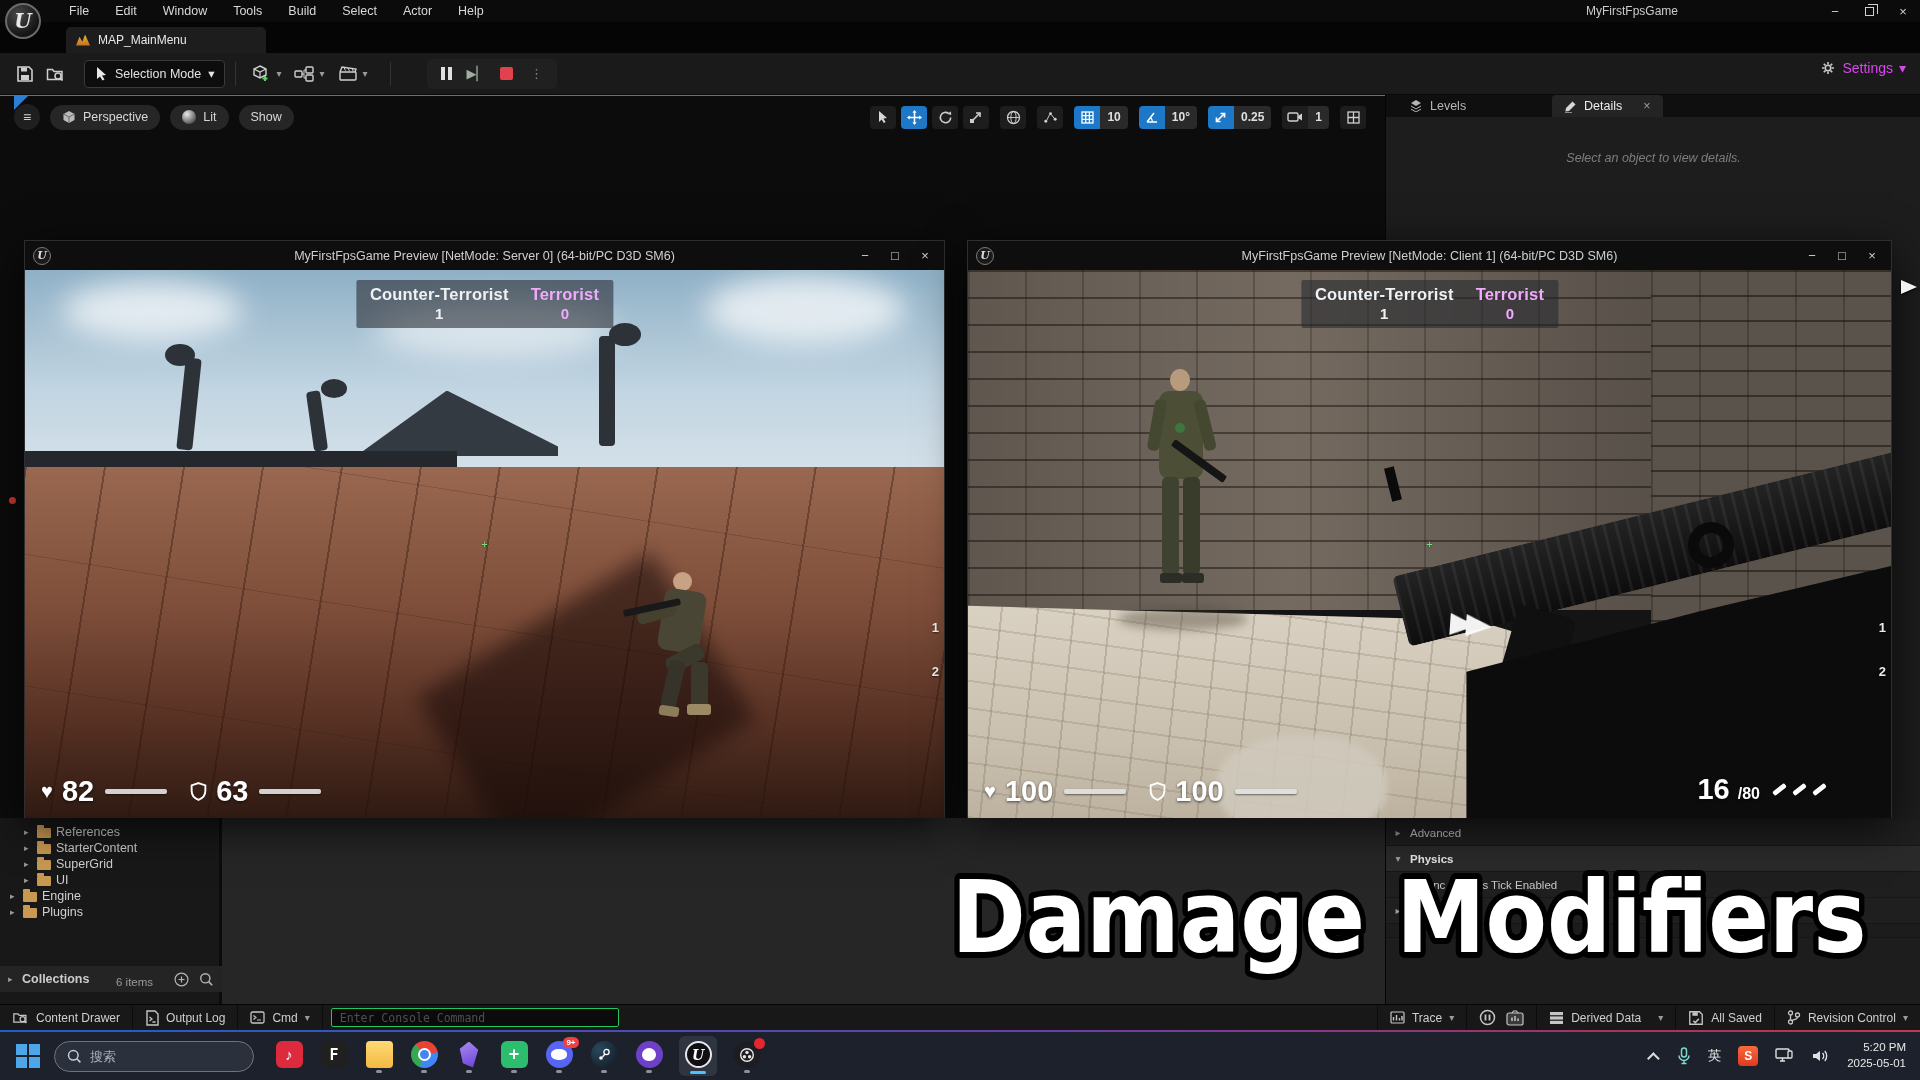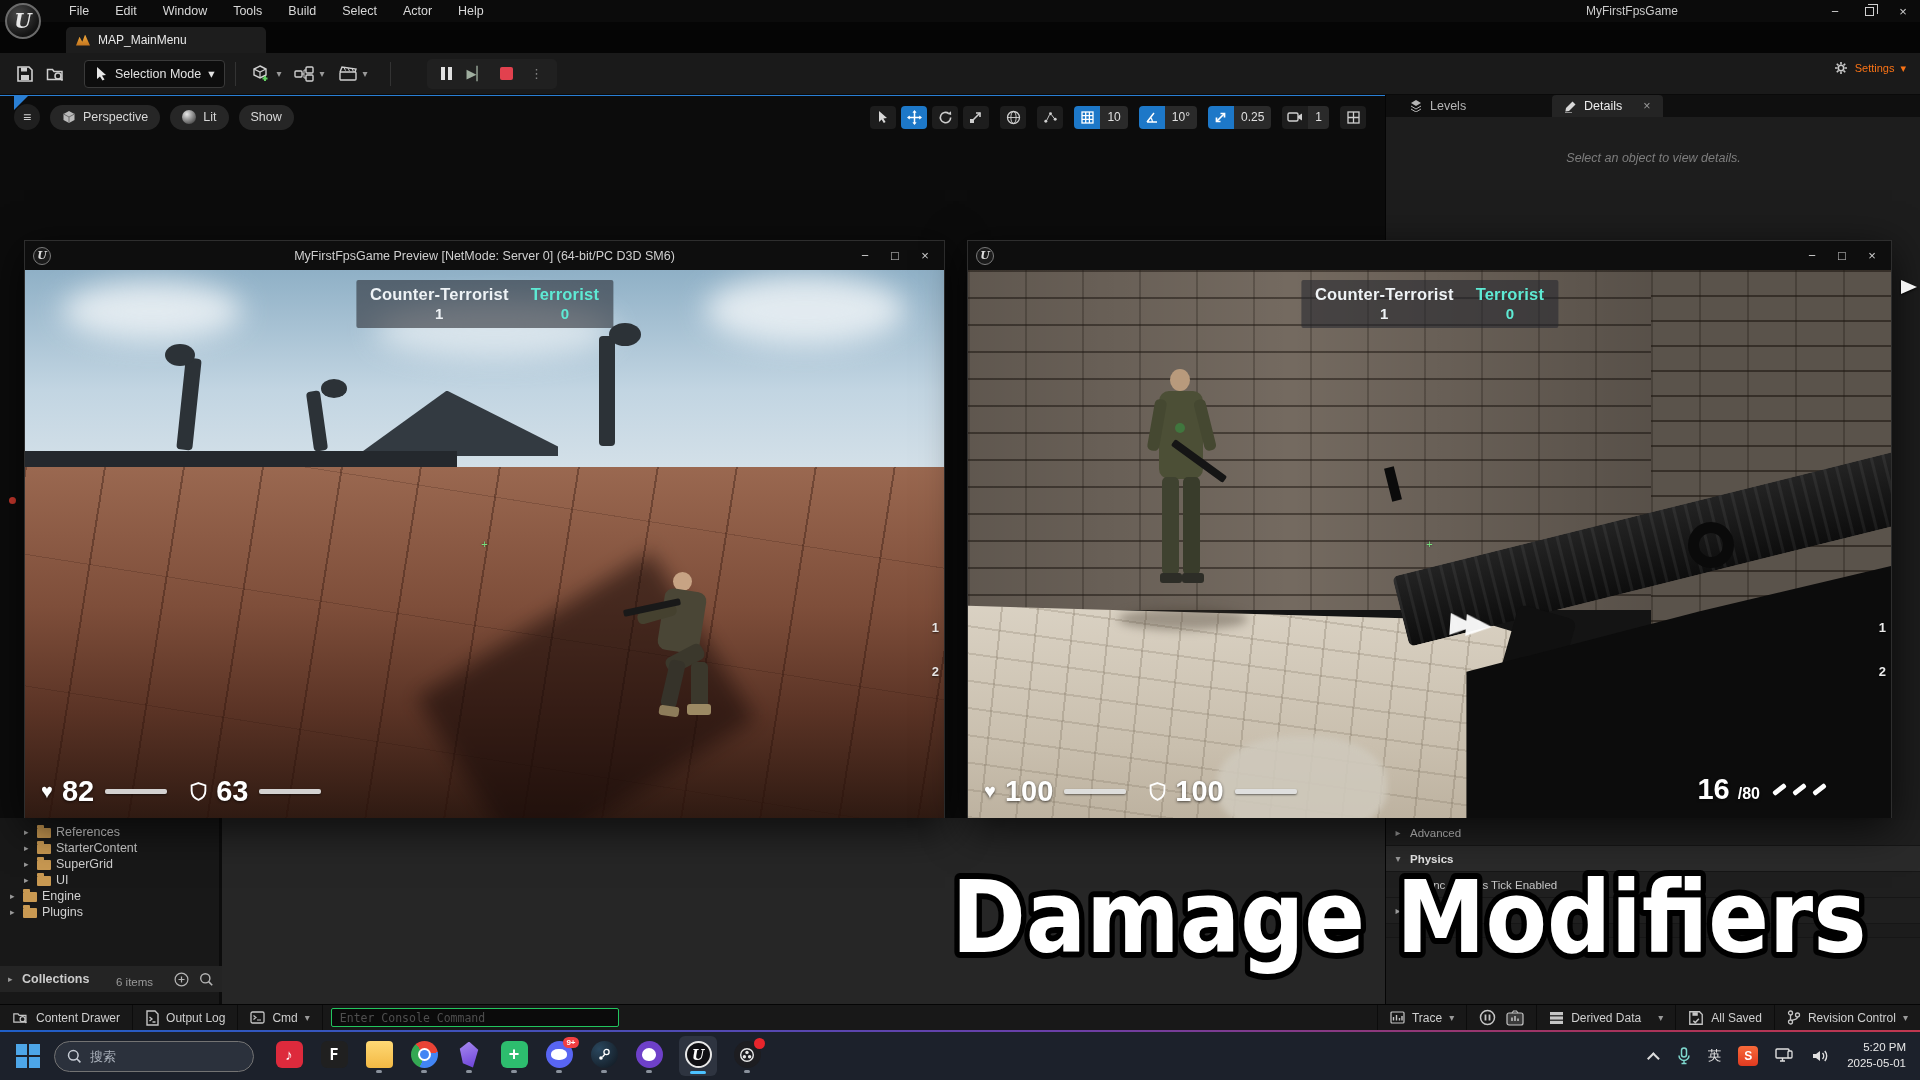--- a/index.html
+++ b/index.html
@@ -38,37 +38,37 @@
     display:flex; align-items:center; gap:7px; padding:0 10px; margin-left:14px; }
   .mode-pill span { color:#e2e2e2; font-size:12.5px; }
   .chev { color:#9a9a9a; font-size:10px; }
   .playbar { display:flex; align-items:center; gap:6px; margin-left:26px; background:#202020; border-radius:5px; padding:3px 8px; }
   .pb-btn { width:24px; height:24px; display:flex; align-items:center; justify-content:center; border-radius:3px; }
   .pause-bars { display:flex; gap:3px; } .pause-bars i { width:4px; height:13px; background:#e0e0e0; }
   .skip-glyph { color:#9fae9f; font-size:13px; }
   .stop-sq { width:13px; height:13px; background:#e2414e; border-radius:2px; }
   .vdots { color:#808080; font-size:13px; letter-spacing:0; }
   .settings-grp { position:absolute; right:14px; top:60px; display:flex; align-items:center; gap:6px; }
-  .settings-grp span { color:#f97316; font-size:11px; }
+  .settings-grp span { color:#d946ef; font-size:14px; }
 
   
   .viewport { left:0; top:95px; width:1385px; height:723px; background:#0c0c0c; border-top:1px solid #2a7fd4; }
   .vp-corner { left:14px; top:96px; width:0; height:0; border-left:14px solid #2a7fd4; border-bottom:14px solid transparent; }
   .vp-toolbar { left:14px; top:103px; width:1362px; height:28px; display:flex; align-items:center; }
   .round-btn { width:26px; height:26px; border-radius:50%; background:#1f1f1f; color:#cfcfcf;
     display:flex; align-items:center; justify-content:center; font-size:14px; }
   .vp-pill { height:25px; background:#262626; border-radius:13px; color:#d8d8d8; font-size:12.5px;
     display:flex; align-items:center; gap:7px; padding:0 12px; margin-left:10px; }
   .lit-sphere { width:14px; height:14px; border-radius:50%; background:radial-gradient(circle at 35% 30%, #e8e8e8, #555 75%); }
   .vp-right { position:absolute; right:10px; top:0; height:28px; display:flex; align-items:center; gap:5px; }
   .vpi { width:26px; height:23px; background:#1d1d1d; border-radius:4px; display:flex; align-items:center; justify-content:center; color:#cfcfcf; font-size:13px; }
   .vpi.blue { background:#1d78c8; color:#fff; }
   .snap-grp { display:flex; border-radius:4px; overflow:hidden; }
   .snap-grp .vpi { border-radius:0; }
-  .snap-val { height:23px; background:#2a2a2a; color:#e0e0e0; font-size:12px; display:flex; align-items:center; padding:0 7px; }
+  .snap-val { height:23px; background:#2a2a2a; color:#e0e0e0; font-size:12px; display:flex; align-items:center; padding:0 7px;font-weight:bold; }
 
   
   .red-dot { left:9px; top:497px; width:7px; height:7px; border-radius:50%; background:#d23a2e; }
 
   
   .right-panel { left:1385px; top:95px; width:535px; height:909px; background:#1d1d1d; border-left:1px solid #050505; }
   .rp-tabstrip { position:absolute; left:0; top:0; width:535px; height:22px; background:#0f0f0f; }
   .rp-tab { position:absolute; top:0; height:22px; display:flex; align-items:center; gap:7px; padding:0 12px; color:#b5b5b5; font-size:12.5px; }
   .rp-tab.active { background:#242424; color:#ededed; border-radius:4px 4px 0 0; }
   .rp-empty { position:absolute; left:0; top:56px; width:535px; text-align:center; color:#7d7d7d; font-size:12.5px; font-style:italic; }
@@ -158,21 +158,21 @@
     border-top:11px solid transparent; border-bottom:11px solid transparent; border-left:26px solid #fff;
     filter:drop-shadow(-16px 0 0 #fff); transform:rotate(4deg); opacity:.95; }
   .glove { position:absolute; left:27%; bottom:-18px; width:170px; height:100px; background:#cfc9bc; border-radius:45%; filter:blur(3px); opacity:.9; }
 
   
   .scoreboard { position:absolute; left:50%; top:10px; transform:translateX(-50%);
     background:rgba(38,40,46,.58); padding:5px 14px 6px; display:flex; gap:22px; border-radius:2px; }
   .sb-col { text-align:center; }
   .sb-label { font-weight:bold; font-size:16.5px; letter-spacing:.2px; }
   .sb-score { font-weight:bold; font-size:15px; margin-top:1px; }
-  .ct { color:#eef2f5; } .tt { color:#5eead4; }
+  .ct { color:#eef2f5; } .tt { color:#f0abfc; }
   .hud-left { position:absolute; left:16px; bottom:10px; display:flex; align-items:center; gap:9px;
     color:#fff; text-shadow:0 1px 3px rgba(0,0,0,.65); }
   .hud-num { font-size:29px; font-weight:bold; }
   .hud-bar { width:62px; height:5px; background:rgba(225,225,225,.92); border-radius:2px; margin-left:2px; box-shadow:0 1px 2px rgba(0,0,0,.5); }
   .heart { font-size:20px; color:#fff; }
   .hud-ammo { position:absolute; right:64px; bottom:12px; display:flex; align-items:baseline; gap:8px;
     color:#fff; text-shadow:0 1px 3px rgba(0,0,0,.7); }
   .ammo-clip { font-size:29px; font-weight:bold; }
   .ammo-res { font-size:16px; font-weight:bold; }
   .bullets { display:flex; gap:5px; align-self:center; margin-left:4px; }
@@ -580,20 +580,21 @@
         <span class="hud-bar"></span>
       </div>
       <div class="edge-mark" style="top:350px">1</div>
       <div class="edge-mark" style="top:394px">2</div>
     </div>
   </div>
 
   <div class="pwin client">
     <div class="pw-titlebar">
       <div class="pw-logo">U</div>
+      <div class="pw-title">MyFirstFpsGame Preview [NetMode: Client 1]  (64-bit/PC D3D SM6)</div>
       <div class="pw-ctrl">
         <div class="pw-btn">−</div>
         <div class="pw-btn">□</div>
         <div class="pw-btn">×</div>
       </div>
     </div>
     <div class="game">
       <div class="cl-wall"></div>
       <div class="cl-wall-shade"></div>
       <div class="cl-wall-right"></div>

